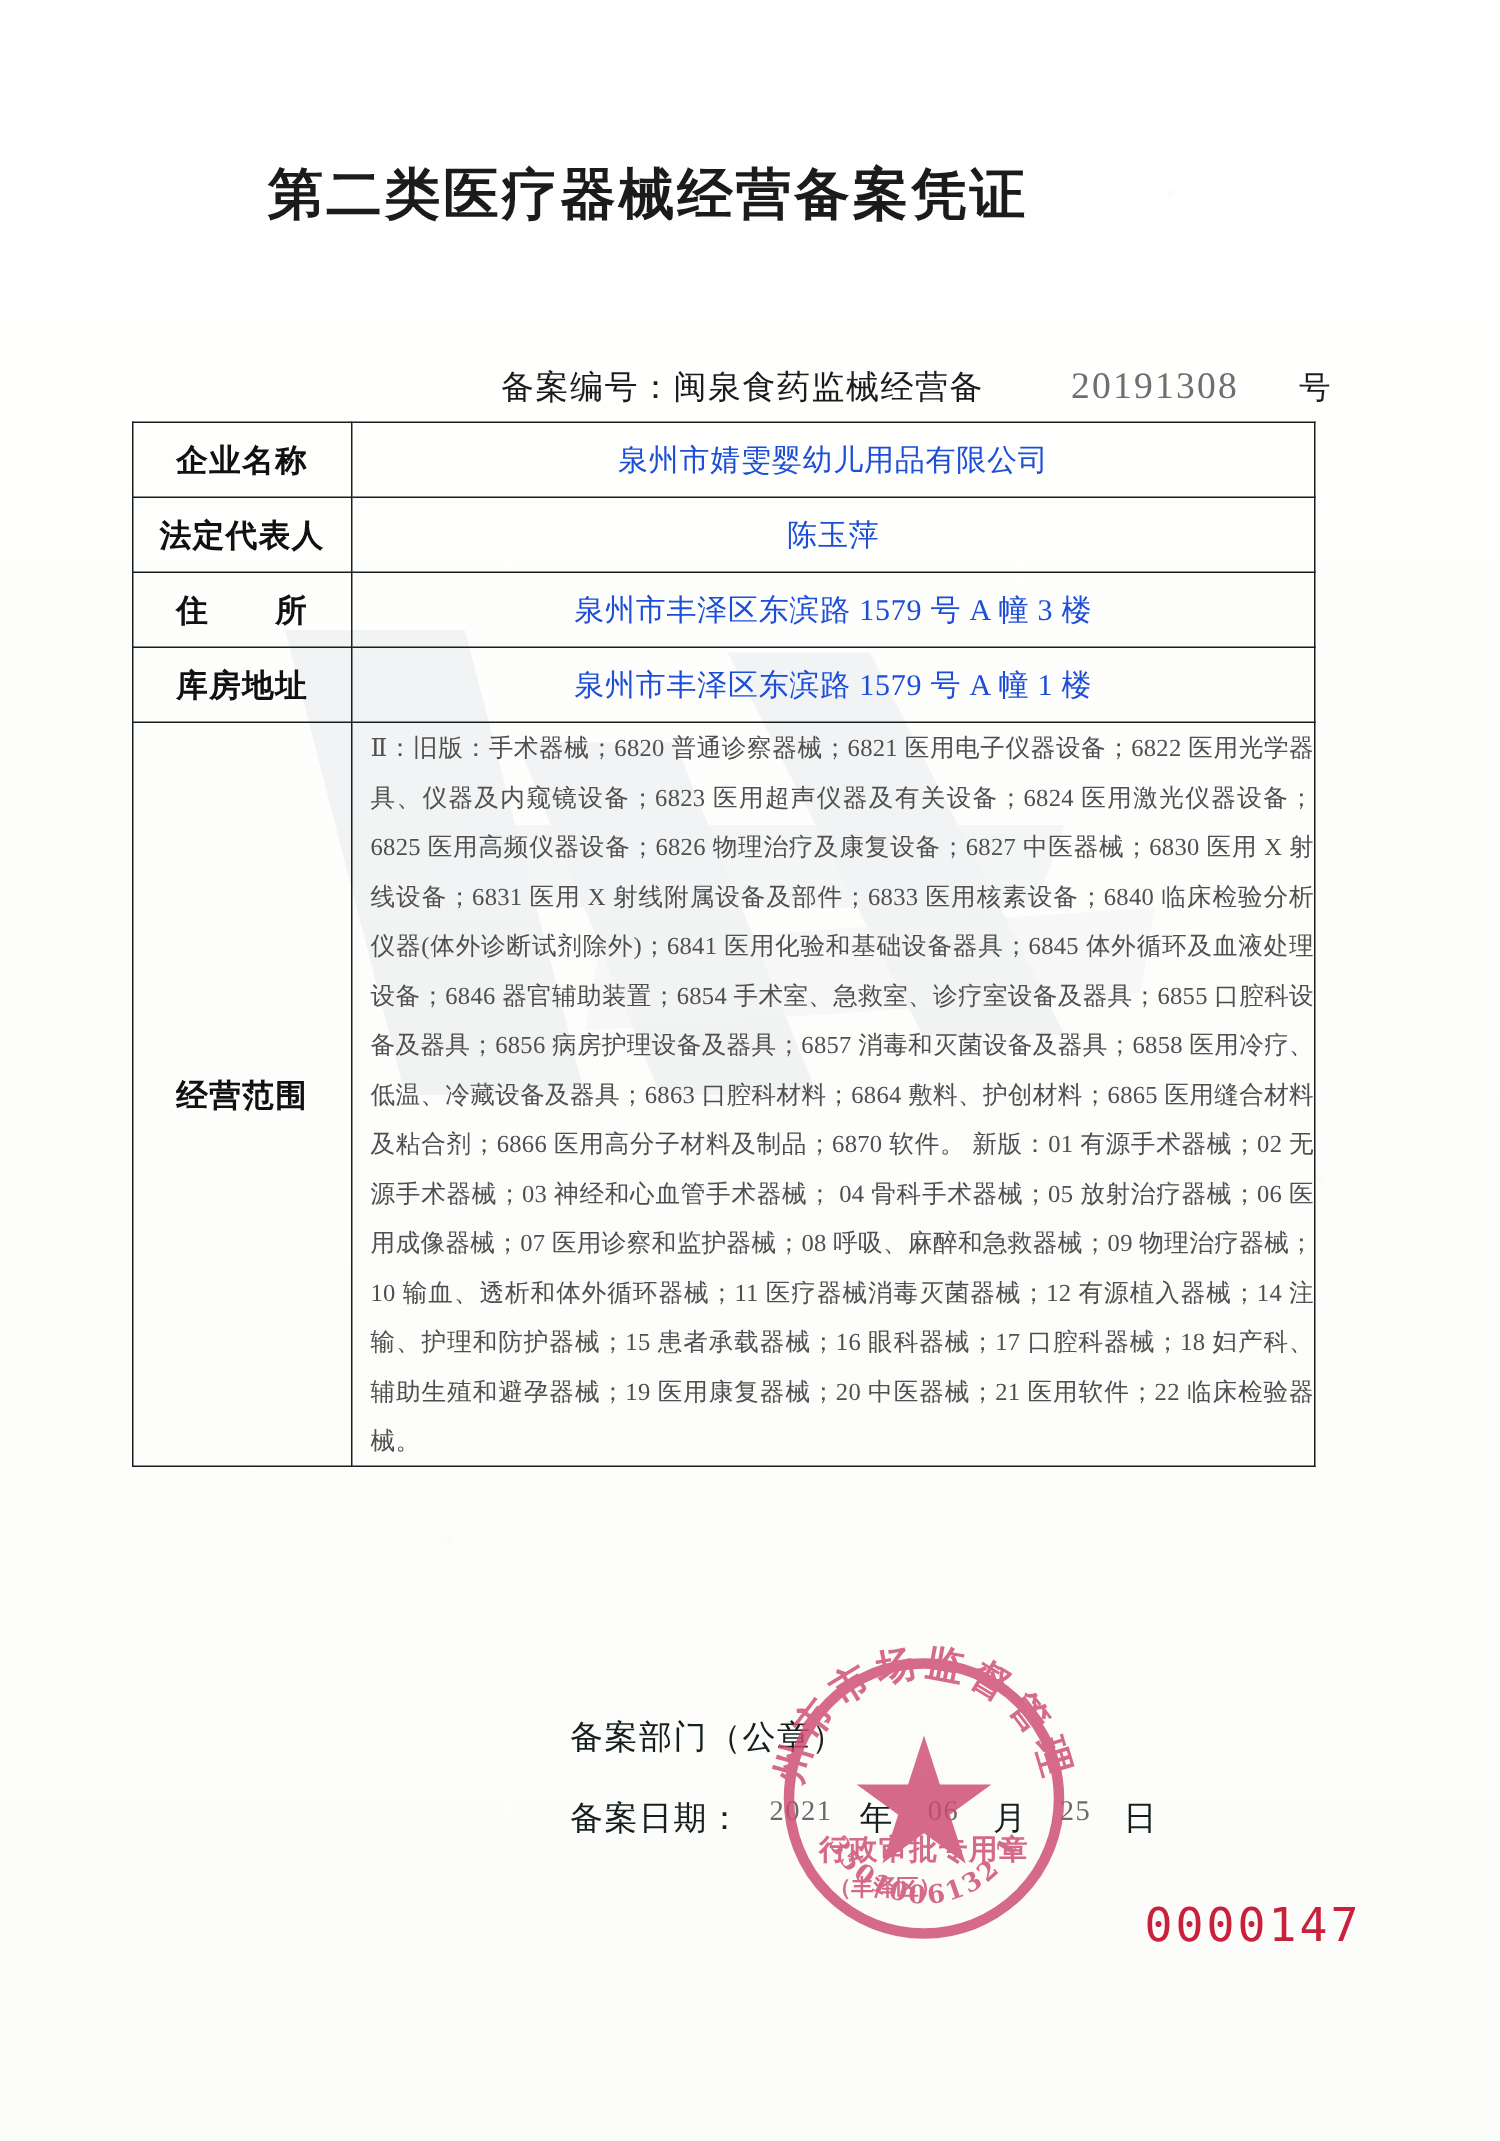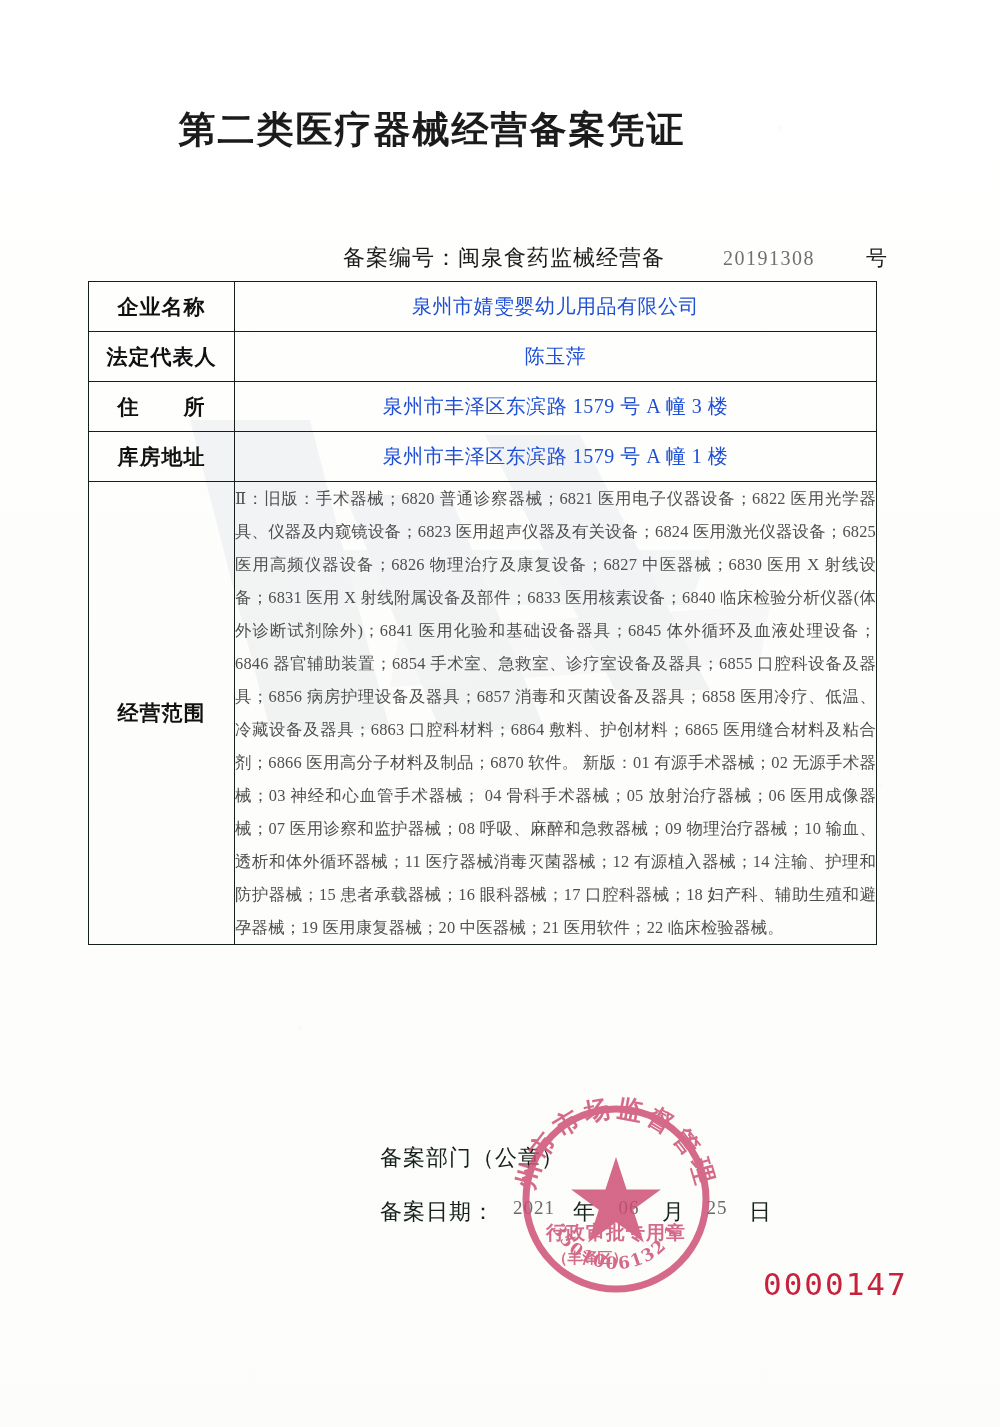--- a/index.html
+++ b/index.html
@@ -68,23 +68,23 @@
     padding-right: 14px;
     font-size: 22px;
     color: #1b1b1b;
     letter-spacing: 1px;
     gap: 36px;
   }
   #record-line .rec-label { white-space: pre; }
   #record-line .rec-value {
     font-family: "Liberation Serif", serif;
     color: #6f6f6f;
-    font-size: 20px;
+    font-size: 25px;
     letter-spacing: 1.5px;
-    margin: 0 15px 0 22px;
+    margin: 0 4px 0 22px;
   }
   #record-line .rec-unit { font-size: 21px; }
 
   
   #cert-table {
     position: absolute;
     left: 88px;
     top: 281px;
     width: 789px;
     border-collapse: collapse;
@@ -127,20 +127,21 @@
   td.scope-cell {
     vertical-align: top;
     padding: 18px 14px 14px 20px;
   }
   #scope-text {
     font-size: 16.4px;
     line-height: 33px;
     color: #4f4f4f;
     text-align: justify;
     letter-spacing: 0.2px;
+    margin-left: 12px;
   }
 
   
   #footer {
     position: absolute;
     left: 380px;
     top: 1143px;
     width: 520px;
     color: #15201c;
   }

